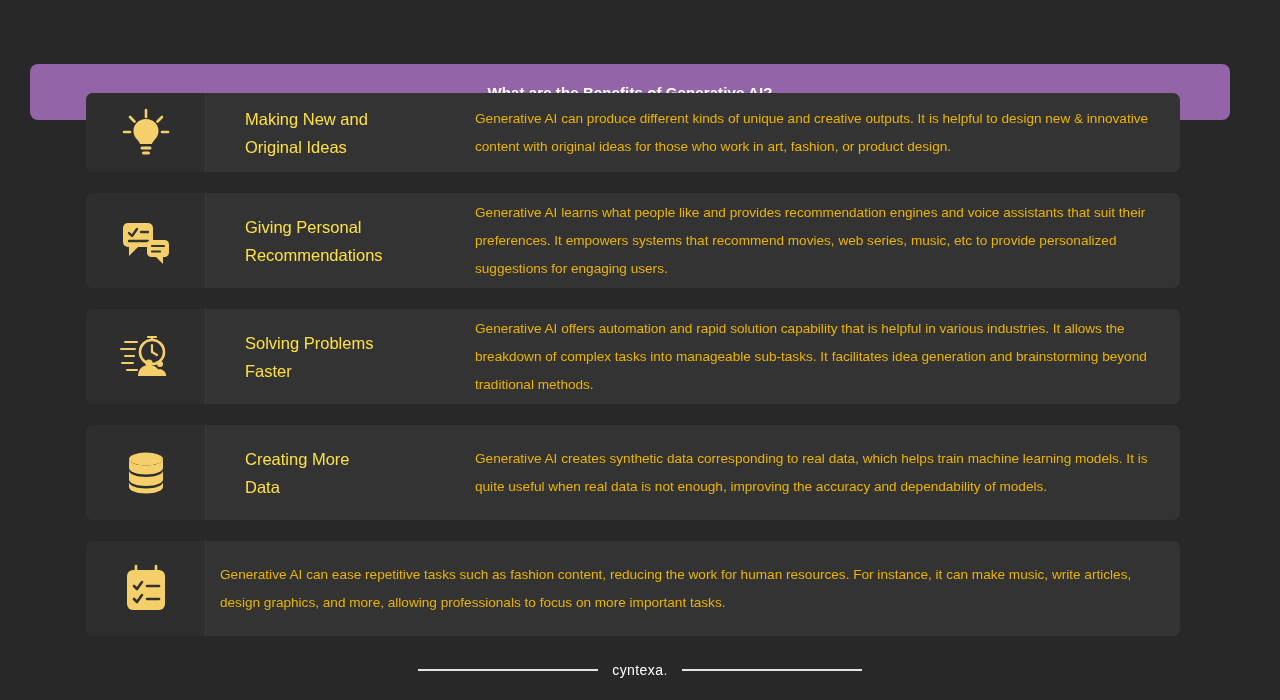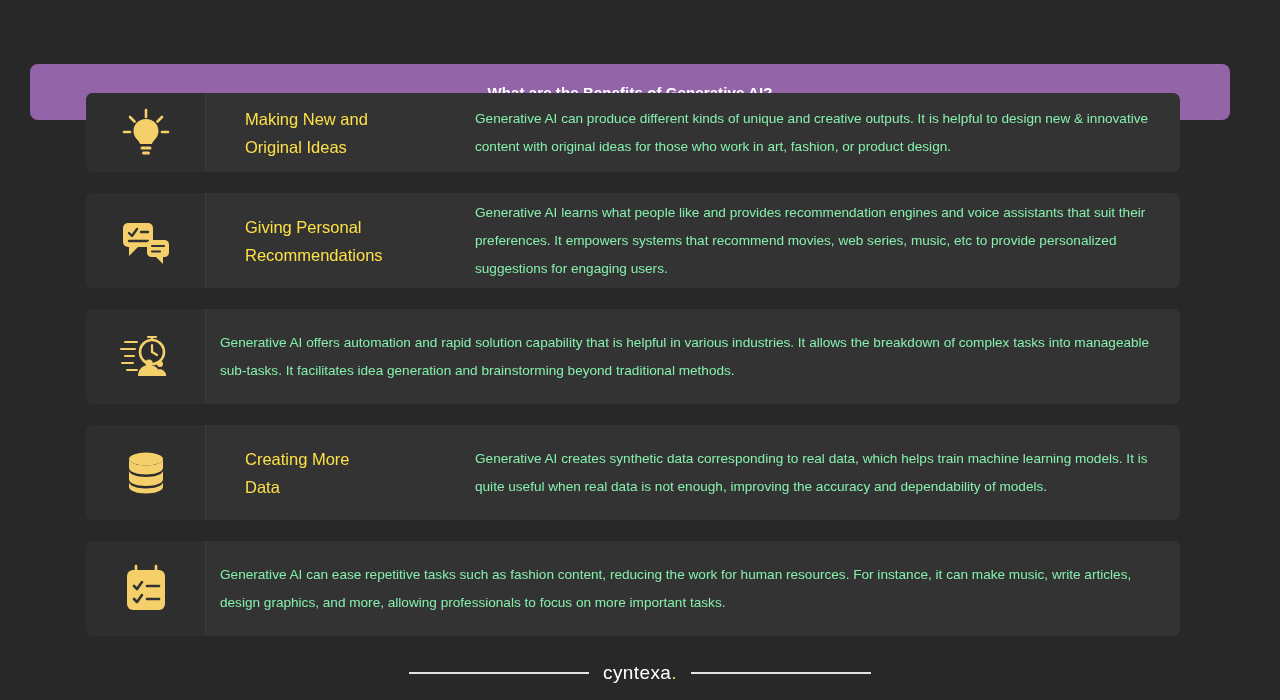--- a/index.html
+++ b/index.html
@@ -72,21 +72,21 @@
     line-height: 28px;
     white-space: pre-line;
   }
   .row .body-cell {
     flex: 1;
     display: flex;
     align-items: center;
     padding: 18px 20px 18px 14px;
   }
   .row .body-text {
-    color: #86efac;
+    color: #eab308;
     font-size: 13.6px;
     line-height: 28px;
   }
   .r1 { height: 79px; }
   .r2 { height: 95px; }
   .r3 { height: 95px; }
   .r4 { height: 95px; }
   .r5 { height: 95px; }
 
   .icon-svg { display: block; }
@@ -101,21 +101,21 @@
     justify-content: center;
     gap: 14px;
   }
   .footer .rule {
     width: 180px;
     height: 2px;
     background: #e2e2e2;
   }
   .footer .brand {
     color: #ffffff;
-    font-size: 19px;
+    font-size: 14px;
     letter-spacing: 0.4px;
   }
   .footer .brand .dot { color: #f3c96b; }
 </style>
 </head>
 <body>
 
 <div class="page">
 
   <div class="title-bar">
@@ -197,20 +197,24 @@
               <line x1="29" y1="7" x2="37" y2="7"></line>
               <line x1="33" y1="7" x2="33" y2="10"></line>
             </g>
             <path d="M22 38c2-2 5-3 8-3s6 1 8 3c2 2 3 5 3 8H19c0-3 1-6 3-8z" fill="#f5d06a"></path>
             <circle cx="30" cy="33" r="3.6" fill="#f5d06a"></circle>
             <circle cx="41" cy="34" r="3" fill="#f5d06a"></circle>
             <path d="M38 40c2-1.5 5-1 7 1 1.6 1.6 2.2 3.4 2.2 5H40z" fill="#f5d06a"></path>
           </svg>
         </span>
       </div>
+      <div class="head-cell">
+        <span class="head-text">Solving Problems
+Faster</span>
+      </div>
       <div class="body-cell">
         <span class="body-text">Generative AI offers automation and rapid solution capability that is helpful in various industries. It allows the breakdown of complex tasks into manageable sub-tasks. It facilitates idea generation and brainstorming beyond traditional methods.</span>
       </div>
     </div>
 
     <div class="row r4">
       <div class="icon-cell">
         <span>
           <svg class="icon-svg" width="54" height="54" viewBox="0 0 54 54">
             <ellipse cx="27" cy="13" rx="17" ry="6.5" fill="#f5d06a"></ellipse>

